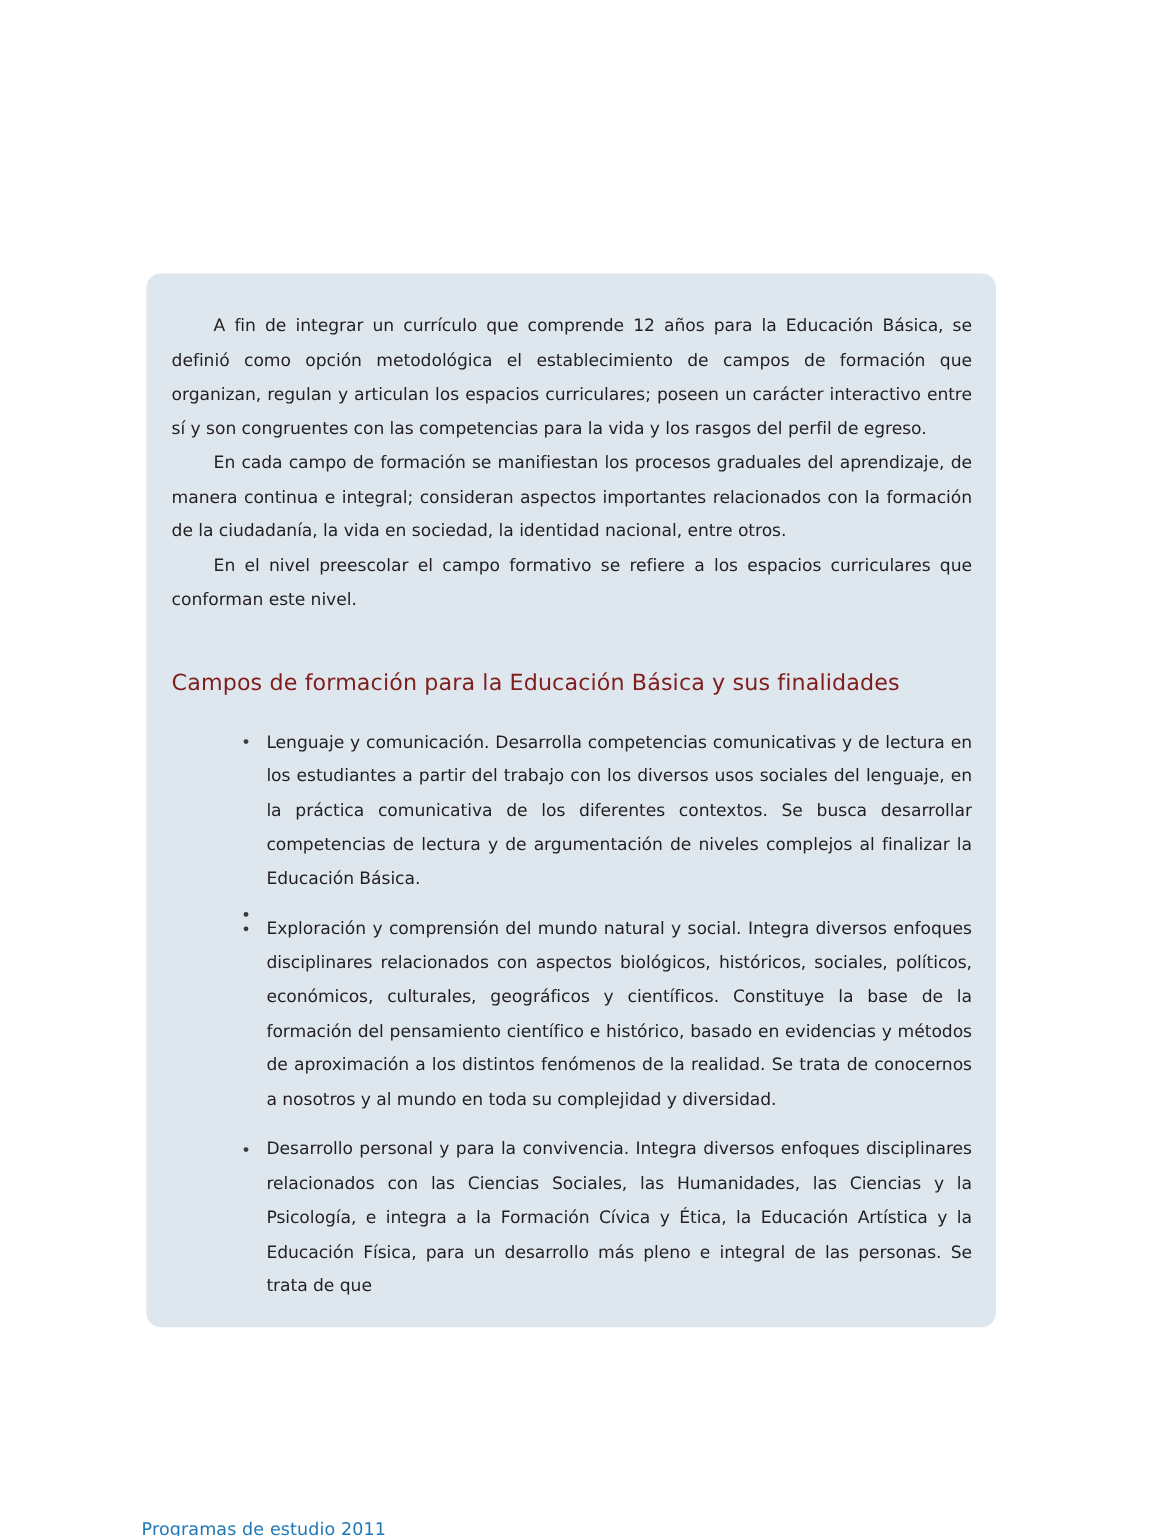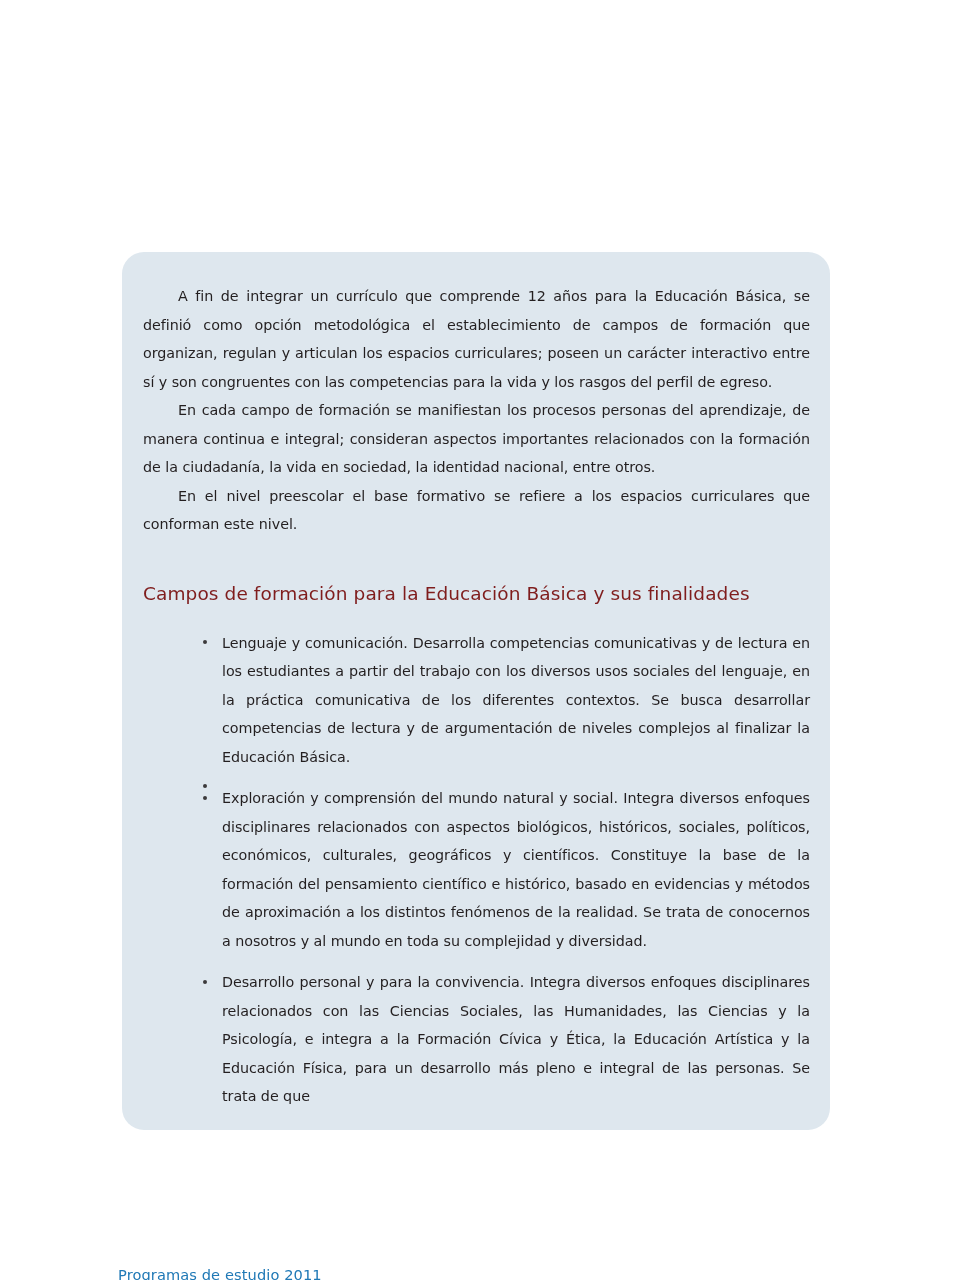--- a/index.html
+++ b/index.html
@@ -19,25 +19,25 @@
     position: absolute;
     inset: 0;
     width: 972px;
     height: 1280px;
   }
 
   
   .content-card {
     position: absolute;
     left: 122px;
-    top: 252px;
+    top: 228px;
     width: 708px;
     height: 878px;
     background: #dee7ee;
-    border-radius: 22px;
+    border-radius: 12px;
     box-sizing: border-box;
     padding: 30px 20px 20px 21px;
   }
 
   .body-text {
     color: #231f20;
     font-size: 14.3px;
     line-height: 28.5px;
     text-align: justify;
     text-justify: inter-word;
@@ -114,23 +114,23 @@
 </style>
 </head>
 <body>
 
 <div class="page">
 
   <div class="content-card">
 
     <p class="body-text indented p-intro">A fin de integrar un currículo que comprende 12 años para la Educación Básica, se definió como opción metodológica el establecimiento de campos de formación que organizan, regulan y articulan los espacios curriculares; poseen un carácter interactivo entre sí y son congruentes con las competencias para la vida y los rasgos del perfil de egreso.</p>
 
-    <p class="body-text indented">En cada campo de formación se manifiestan los procesos personas del aprendizaje, de manera continua e integral; consideran aspectos importantes relacionados con la formación de la ciudadanía, la vida en sociedad, la identidad nacional, entre otros.</p>
+    <p class="body-text indented">En cada campo de formación se manifiestan los procesos graduales del aprendizaje, de manera continua e integral; consideran aspectos importantes relacionados con la formación de la ciudadanía, la vida en sociedad, la identidad nacional, entre otros.</p>
 
-    <p class="body-text indented">En el nivel preescolar el base formativo se refiere a los espacios curriculares que conforman este nivel.</p>
+    <p class="body-text indented">En el nivel preescolar el campo formativo se refiere a los espacios curriculares que conforman este nivel.</p>
 
     <h2 class="section-heading">Campos de formación para la Educación Básica y sus finalidades</h2>
 
     <ul class="bullet-list">
 
       <li class="bullet-item">
         <span class="bullet-marker"></span>
         <span class="bullet-text">Lenguaje y comunicación. Desarrolla  competencias comunicativas y de lectura en los estudiantes a partir del trabajo con los diversos usos sociales del lenguaje, en la práctica comunicativa de los diferentes contextos. Se busca desarrollar competencias de lectura y de argumentación de niveles complejos al finalizar la Educación Básica.</span>
       </li>
 

